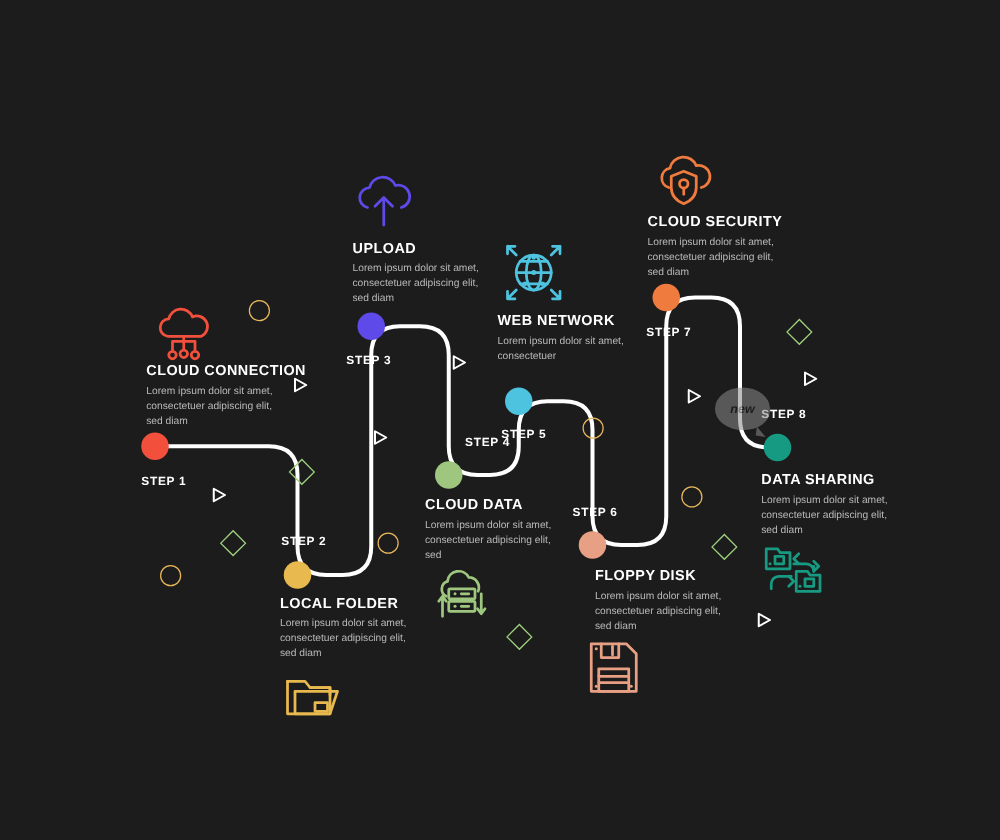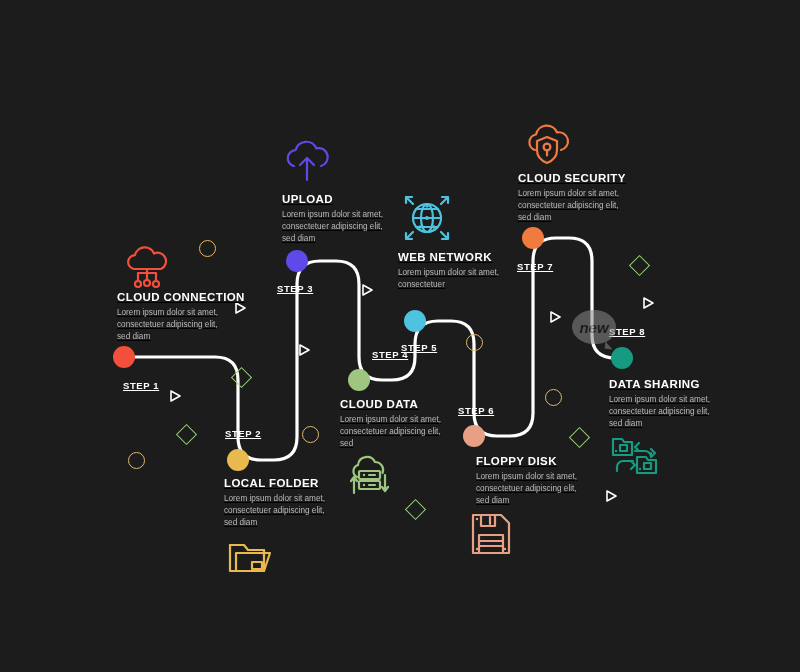--- a/index.html
+++ b/index.html
@@ -7,21 +7,21 @@
     width:800px;height:672px;
     background:#1c1c1c;
     font-family:"Liberation Sans", sans-serif;
     overflow:hidden;
     position:relative;
   }
   #stage{position:absolute;left:0;top:0;width:800px;height:672px;}
   .layer{position:absolute;left:0;top:0;width:800px;height:672px;}
   svg.layer{pointer-events:none;}
 
-  .step-block{position:absolute;text-decoration:underline;}
+  .step-block{position:absolute;}
   .step-label{
     font-size:9.5px;font-weight:bold;color:#ffffff;letter-spacing:0.6px;
     white-space:nowrap;
   }
   .node-title{
     font-size:11.5px;font-weight:bold;color:#ffffff;letter-spacing:0.4px;
     white-space:nowrap;margin:0;
   }
   .node-desc{
     font-size:8.2px;color:#b9b9b9;line-height:1.45;margin:4px 0 0 0;
@@ -36,21 +36,21 @@
   .deco-tri{position:absolute;}
 
   
   #watermark{
     position:absolute;display:flex;align-items:center;gap:4px;
     opacity:0.55;pointer-events:none;
   }
   #wm-badge{
     width:44px;height:34px;background:#8a8a8a;border-radius:50% 50% 46% 50%;
     display:flex;align-items:center;justify-content:center;
-    font-size:15px;font-weight:bold;color:#1c1c1c;font-style:italic;
+    font-size:10px;font-weight:bold;color:#1c1c1c;font-style:italic;
     position:relative;
   }
   #wm-badge:after{
     content:"";position:absolute;right:3px;bottom:-5px;
     border-left:8px solid #8a8a8a;border-top:7px solid transparent;
     border-bottom:0 solid transparent;transform:rotate(8deg);
   }
   #wm-text{
     font-size:40px;font-weight:bold;color:#9a9a9a;letter-spacing:2px;
     font-family:"DejaVu Sans", sans-serif;line-height:1;
@@ -139,21 +139,21 @@
           <path fill="none" stroke="#f2503d" stroke-width="2.2" stroke-linecap="round" stroke-linejoin="round" d="M16 26a7 7 0 0 1 1-13.9 10 10 0 0 1 19-1.6A7.5 7.5 0 0 1 43 26z"></path>
           <path fill="none" stroke="#f2503d" stroke-width="2.2" stroke-linecap="round" stroke-linejoin="round" d="M29 26v10M29 30h-9v7M29 30h9v7"></path>
           <circle fill="none" stroke="#f2503d" stroke-width="2.2" stroke-linecap="round" stroke-linejoin="round" cx="29" cy="40" r="3"></circle>
           <circle fill="none" stroke="#f2503d" stroke-width="2.2" stroke-linecap="round" stroke-linejoin="round" cx="20" cy="41" r="3"></circle>
           <circle fill="none" stroke="#f2503d" stroke-width="2.2" stroke-linecap="round" stroke-linejoin="round" cx="38" cy="41" r="3"></circle>
         </svg></div>
       <div class="step-block" style="left: 117px; top: 291px;">
         <div class="node-title">CLOUD CONNECTION</div>
         <div class="node-desc">Lorem ipsum dolor sit amet, consectetuer adipiscing elit, sed diam</div>
       </div>
-      <div class="step-block step-label" style="left: 113px; top: 380px; margin-left: 10px;">STEP 1</div>
+      <div class="step-block step-label" style="left: 113px; top: 380px;">STEP 1</div>
       <div class="dot" style="left: 113px; top: 346px; width: 22px; height: 22px; background: rgb(242, 80, 61);"></div>
       <div class="icon-wrap" style="left: 222px; top: 529px;"><svg width="58" height="58" viewBox="0 0 58 58">
           <path fill="none" stroke="#e8b94e" stroke-width="2.2" stroke-linecap="round" stroke-linejoin="round" d="M8 16h14l4 5h16v6"></path>
           <path fill="none" stroke="#e8b94e" stroke-width="2.2" stroke-linecap="round" stroke-linejoin="round" d="M8 16v26h34V21H26"></path>
           <path fill="none" stroke="#e8b94e" stroke-width="2.2" stroke-linecap="round" stroke-linejoin="round" d="M14 24h34l-6 18H14z"></path>
           <rect fill="none" stroke="#e8b94e" stroke-width="2.2" stroke-linecap="round" stroke-linejoin="round" x="30" y="33" width="10" height="7"></rect>
         </svg></div>
       <div class="step-block" style="left: 224px; top: 477px;">
         <div class="node-title">LOCAL FOLDER</div>
         <div class="node-desc">Lorem ipsum dolor sit amet, consectetuer adipiscing elit, sed diam</div>

